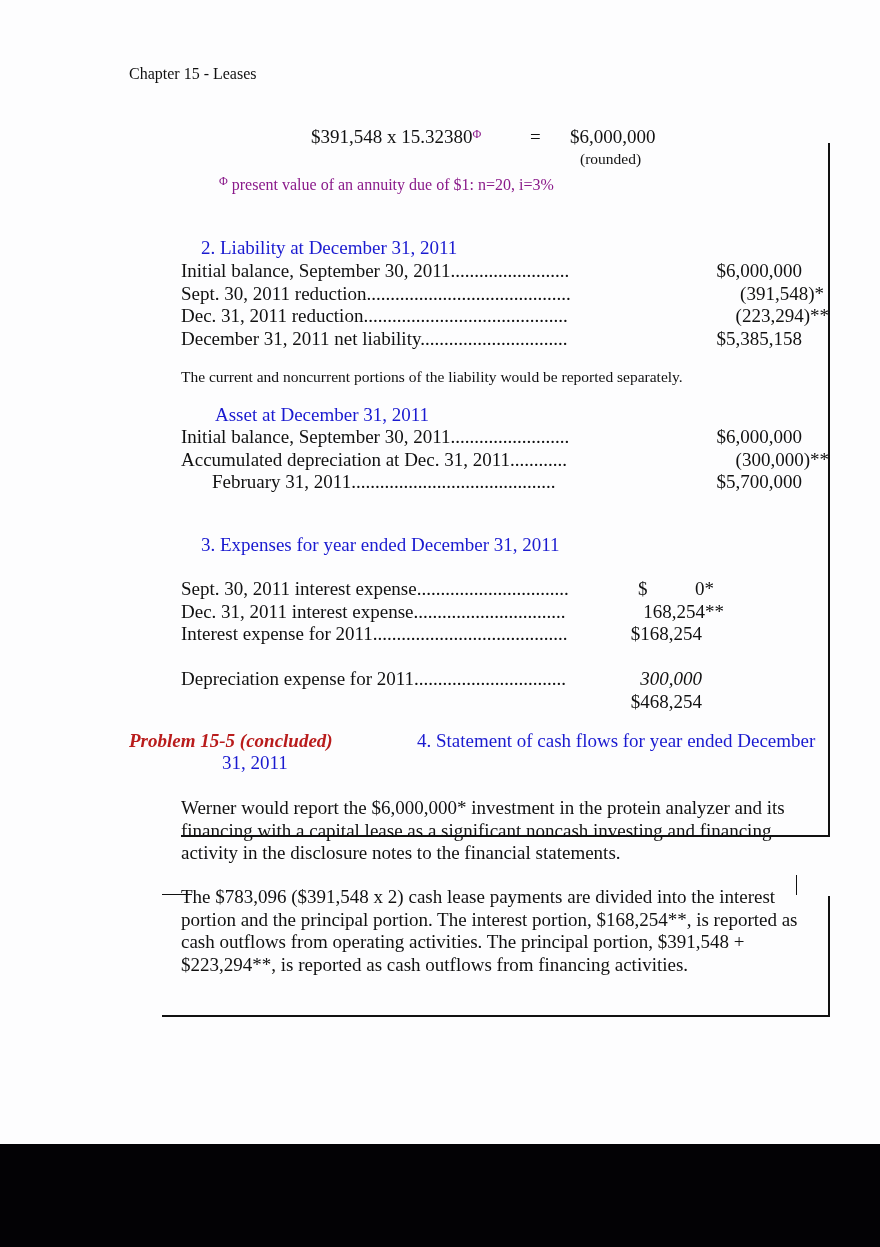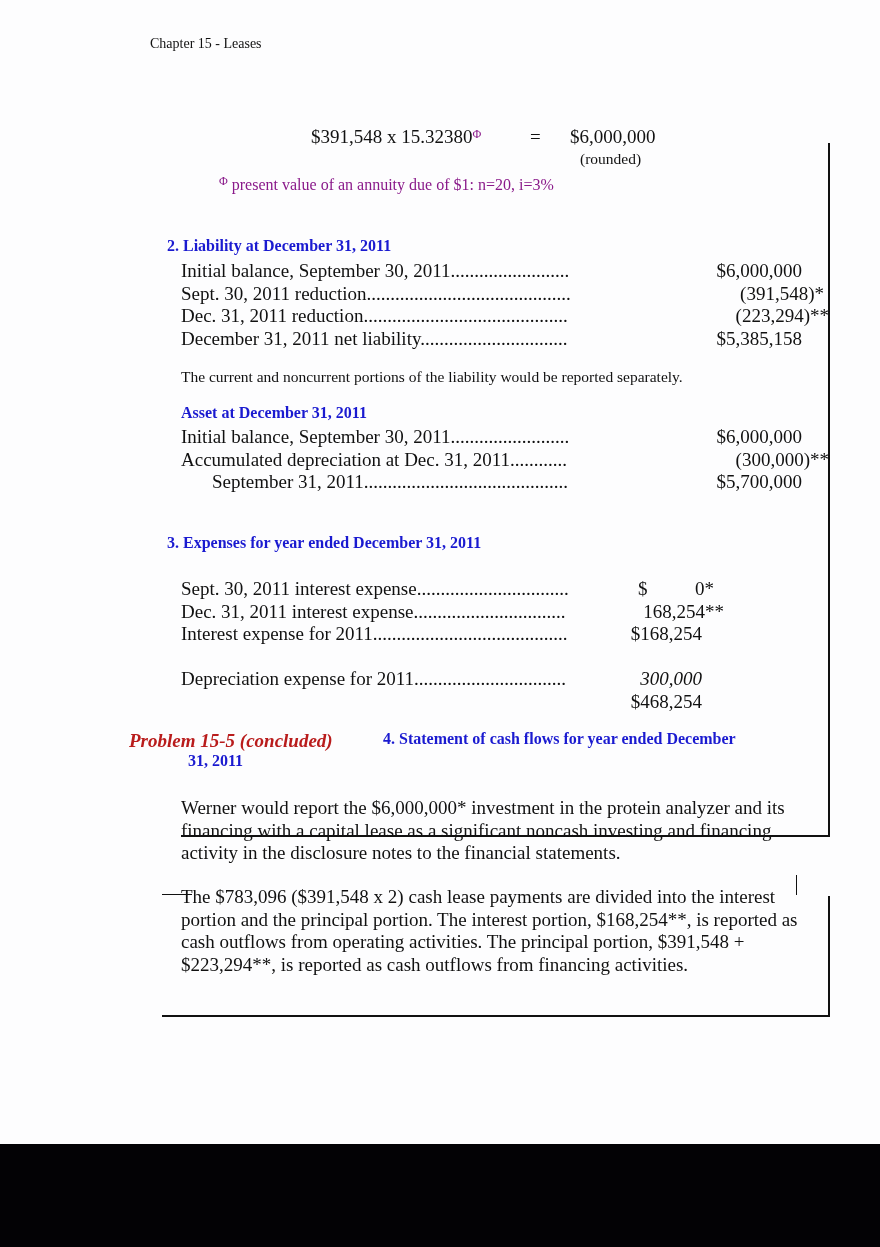--- a/index.html
+++ b/index.html
@@ -3,25 +3,25 @@
   <meta charset="utf-8">
   <style>
     html, body { margin: 0; padding: 0; }
     body {
       width: 880px; height: 1247px; position: relative; overflow: hidden;
       background: #fdfdfe;
       font-family: "Liberation Serif", serif;
       color: #111;
     }
     .abs { position: absolute; white-space: nowrap; }
-    .header { left: 129px; top: 36px; font-size: 14px; margin-left: 21px; }
+    .header { left: 129px; top: 65px; font-size: 16px; }
     .formula { top: 126px; font-size: 19px; }
     .purple { color: #8a1a8a; }
     .sup { font-size: 12px; vertical-align: 5px; }
-    .blue-h { color: #1a1ad0; font-weight: bold; font-size: 16px; }
+    .blue-h { color: #1a1ad0; font-weight: normal; font-size: 19px; margin-left: 34px; }
     .row { font-size: 19px; line-height: 22.5px; }
     .lbl { position: absolute; left: 181px; }
     .val { position: absolute; text-align: right; }
     .note { font-size: 15.5px; }
     .para { position: absolute; left: 181px; font-size: 19px; line-height: 22.5px; width: 650px; white-space: normal; }
     .problem { color: #b91c1c; font-weight: bold; font-style: italic; font-size: 19px; }
     .vline { position: absolute; background: #111; width: 2px; }
     .hline { position: absolute; background: #111; height: 2px; }
     .black-bar { position: absolute; left: 0; top: 1144px; width: 880px; height: 103px; background: #030205; }
   </style>
@@ -54,21 +54,21 @@
   <div class="val" style="top:67.5px; right:78px;">$5,385,158</div>
 </div>
 <div class="abs note" style="left:181px; top:368px;">The current and noncurrent portions of the liability would be reported separately.</div>
 
 <div class="abs blue-h" style="left:181px; top:404px;">Asset at December 31, 2011</div>
 <div class="abs row" style="left:0; top:426px; width:880px; height:70px;">
   <div class="lbl" style="top:0;">Initial balance, September 30, 2011.........................</div>
   <div class="val" style="top:0; right:78px;">$6,000,000</div>
   <div class="lbl" style="top:22.5px;">Accumulated depreciation at Dec. 31, 2011............</div>
   <div class="val" style="top:22.5px; right:51px;">(300,000)**</div>
-  <div class="lbl" style="top:45px; left:212px;">September 31, 2011...........................................</div>
+  <div class="lbl" style="top:45px; left:212px;">February 31, 2011...........................................</div>
   <div class="val" style="top:45px; right:78px;">$5,700,000</div>
 </div>
 
 <div class="abs blue-h" style="left:167px; top:534px;">3. Expenses for year ended December 31, 2011</div>
 <div class="abs row" style="left:0; top:578px; width:780px; height:140px;">
   <div class="lbl" style="top:0;">Sept. 30, 2011 interest expense................................</div>
   <div class="val" style="top:0; right:66px; white-space:pre;">$          0*</div>
   <div class="lbl" style="top:22.5px;">Dec. 31, 2011 interest expense................................</div>
   <div class="val" style="top:22.5px; right:56px;">168,254**</div>
   <div class="lbl" style="top:45px;">Interest expense for 2011.........................................</div>

